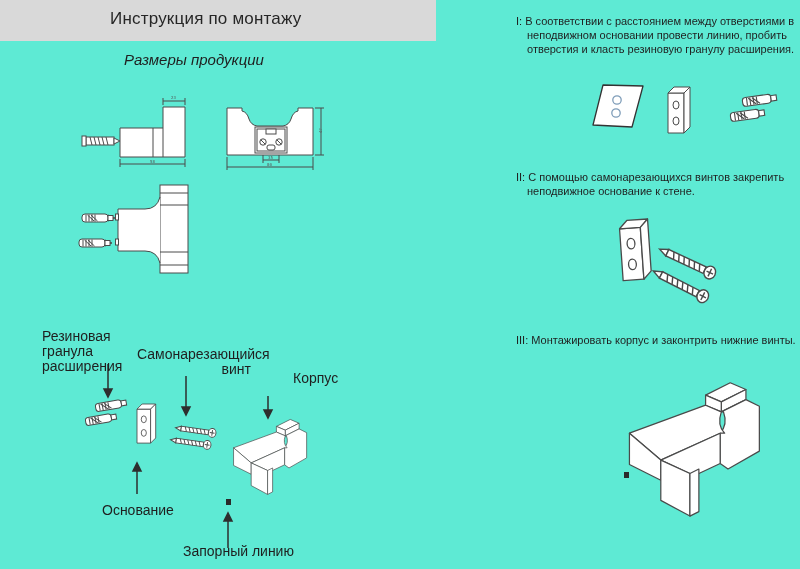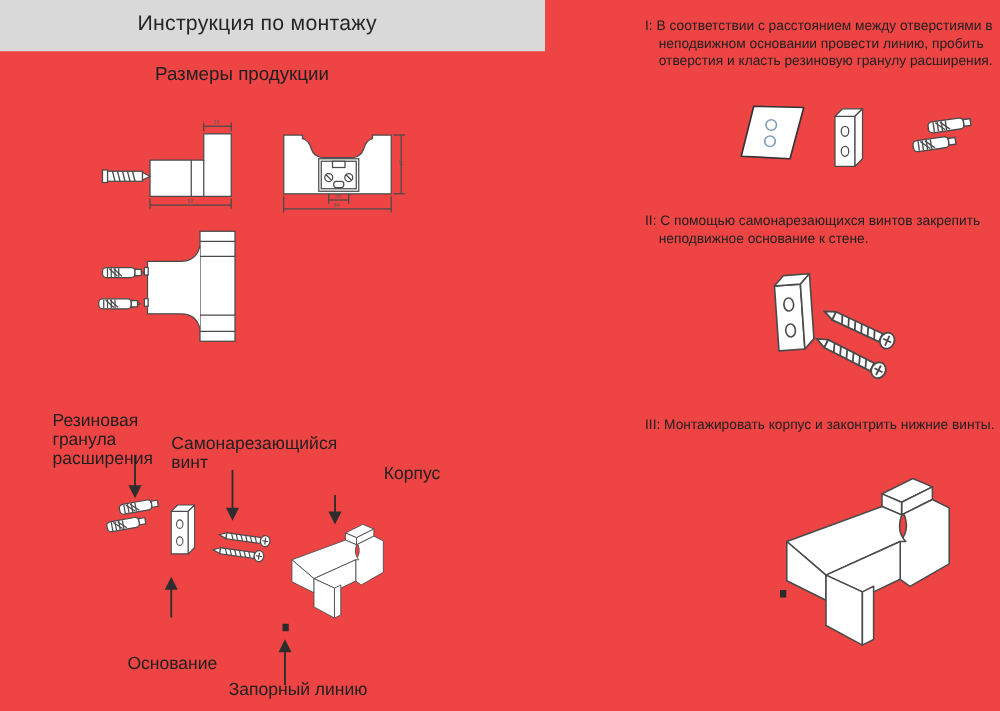--- a/index.html
+++ b/index.html
@@ -1,28 +1,28 @@
 <!DOCTYPE html>
 <html><head>
 <meta charset="utf-8">
 <style>
   html,body{margin:0;padding:0;background:#fff;}
-  .page{position:relative;width:800px;height:569px;background:#ef4444;overflow:hidden;
+  .page{position:relative;width:800px;height:569px;background:#5eead4;overflow:hidden;
         font-family:"Liberation Sans",sans-serif;color:#1f1f1f;}
   .header-bar{position:absolute;left:0;top:0;width:436px;height:41px;background:#d9d9d9;}
   .header-title{position:absolute;left:110px;top:9px;font-size:17px;color:#262626;letter-spacing:.2px;}
-  .subtitle{position:absolute;left:124px;top:51px;font-size:15px;color:#1f1f1f;}
+  .subtitle{position:absolute;left:124px;top:51px;font-size:15px;color:#1f1f1f;font-style:italic;}
   .step-text{position:absolute;left:516px;width:282px;font-size:11px;line-height:14px;
              color:#1f1f1f;padding-left:11px;text-indent:-11px;}
   .step1{top:14px;} .step2{top:170px;} .step3{top:333px;}
   .part-label{position:absolute;font-size:14px;line-height:15px;color:#1f1f1f;}
   .lbl-rubber{left:42px;top:329px;width:112px;}
-  .lbl-screw{left:137px;top:347px;width:114px;text-align:left;}
-  .lbl-body{left:263px;top:371px;padding-left:44px;}
-  .lbl-base{left:102px;top:503px;margin-top:20px;}
+  .lbl-screw{left:137px;top:347px;width:114px;text-align:right;}
+  .lbl-body{left:249px;top:371px;padding-left:44px;}
+  .lbl-base{left:102px;top:503px;}
   .lbl-lock{left:183px;top:544px;}
   svg{position:absolute;overflow:visible;}
   .defs-holder{position:absolute;width:0;height:0;}
   text{font-family:"DejaVu Sans Mono",monospace;}
 </style>
 </head>
 <body>
 
 <div class="page">
 

